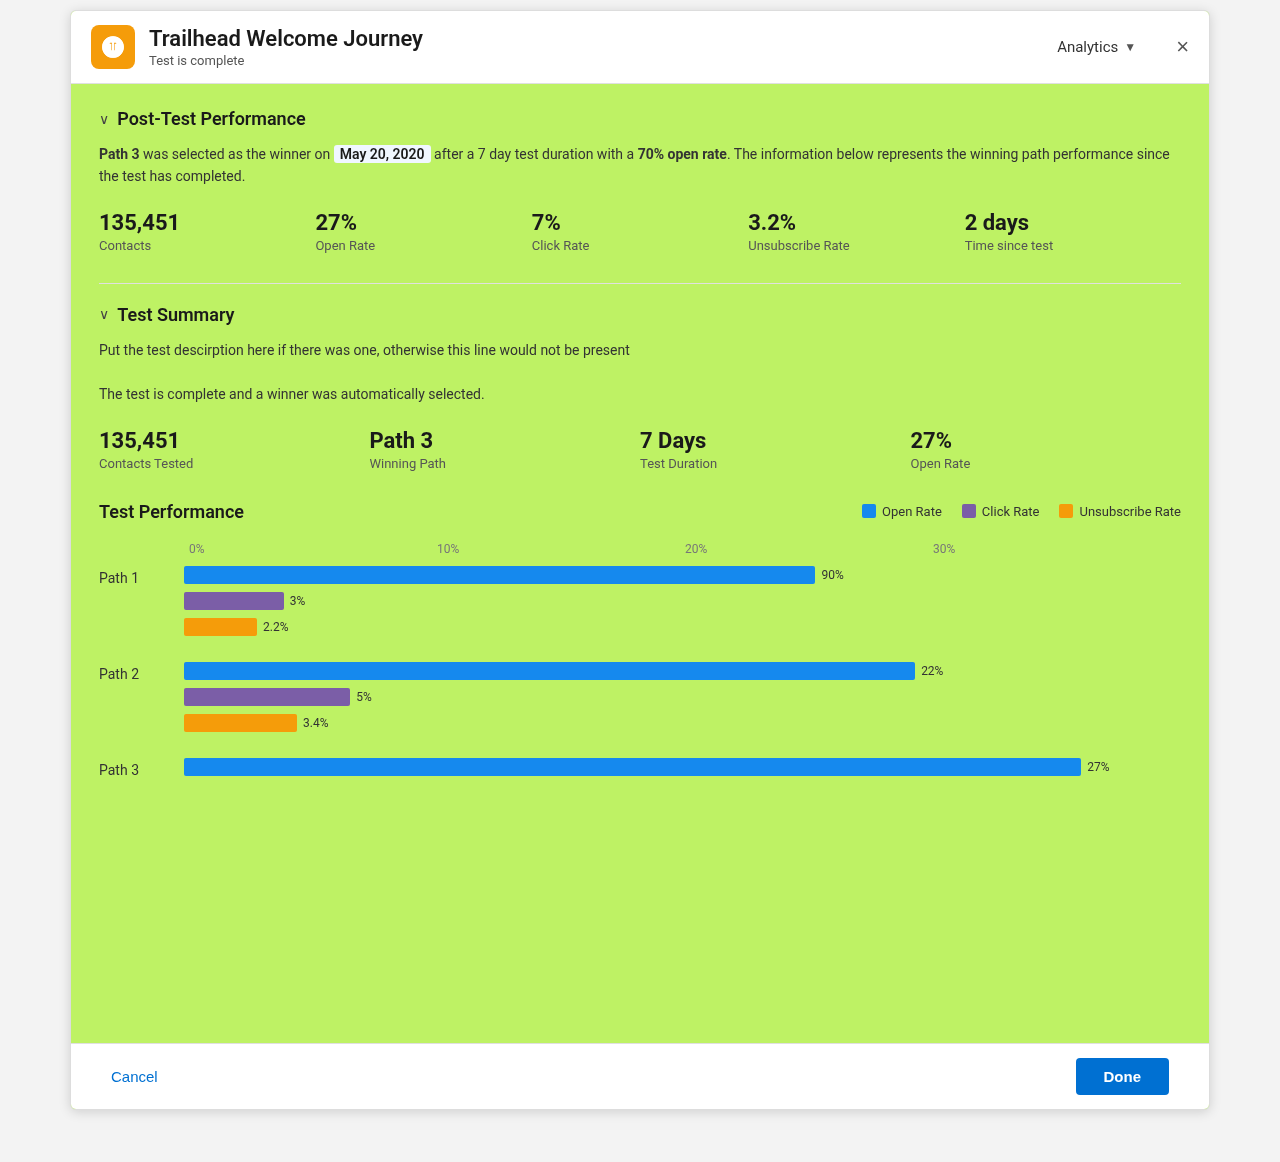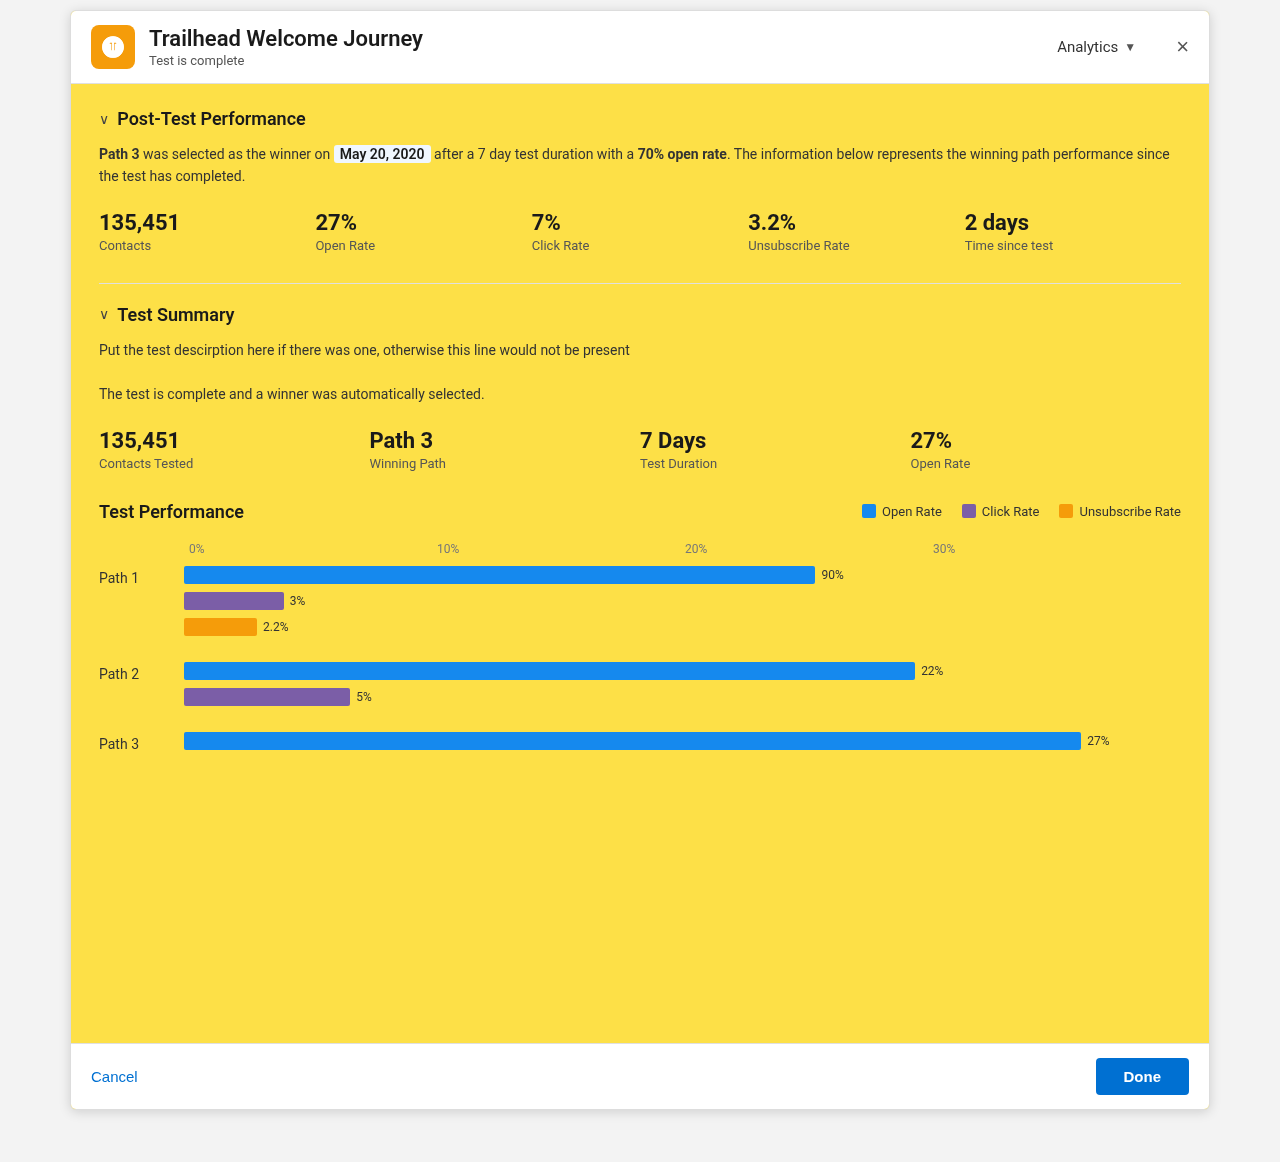--- a/index.html
+++ b/index.html
@@ -6,21 +6,21 @@
     body {
       font-family: -apple-system, BlinkMacSystemFont, 'Segoe UI', Roboto, sans-serif;
       background: #f3f3f3;
       display: flex;
       justify-content: center;
       align-items: flex-start;
       min-height: 100vh;
       padding: 10px;
     }
     .modal {
-      background: #fde047;
+      background: #bef264;
       border: 1px solid #ddd;
       border-radius: 6px;
       width: 1140px;
       min-height: 1100px;
       display: flex;
       flex-direction: column;
       overflow: hidden;
       box-shadow: 0 2px 12px rgba(0,0,0,0.15);
       position: relative;
     }
@@ -231,21 +231,21 @@
       font-size: 12px;
       color: #333;
       margin-left: 6px;
       white-space: nowrap;
     }
     
     .modal-footer {
       display: flex;
       justify-content: space-between;
       align-items: center;
-      padding: 14px 20px;
+      padding: 14px 40px;
       border-top: 1px solid #e0e0e0;
       background: #fff;
     }
     .cancel-btn {
       background: none;
       border: none;
       color: #0070d2;
       font-size: 15px;
       cursor: pointer;
       font-weight: 500;
@@ -397,20 +397,24 @@
         <div class="chart-row-label">Path 2</div>
         <div class="chart-bars">
           <div class="bar-container">
             <div class="bar bar-blue" style="width: calc(22/30 * 100%)"></div>
             <span class="bar-label">22%</span>
           </div>
           <div class="bar-container">
             <div class="bar bar-purple" style="width: calc(5/30 * 100%)"></div>
             <span class="bar-label">5%</span>
           </div>
+          <div class="bar-container">
+            <div class="bar bar-orange" style="width: calc(3.4/30 * 100%)"></div>
+            <span class="bar-label">3.4%</span>
+          </div>
         </div>
       </div>
 
       <div class="chart-row" style="overflow:hidden; max-height: 36px;">
         <div class="chart-row-label">Path 3</div>
         <div class="chart-bars">
           <div class="bar-container">
             <div class="bar bar-blue" style="width: calc(27/30 * 100%)"></div>
             <span class="bar-label">27%</span>
           </div>

